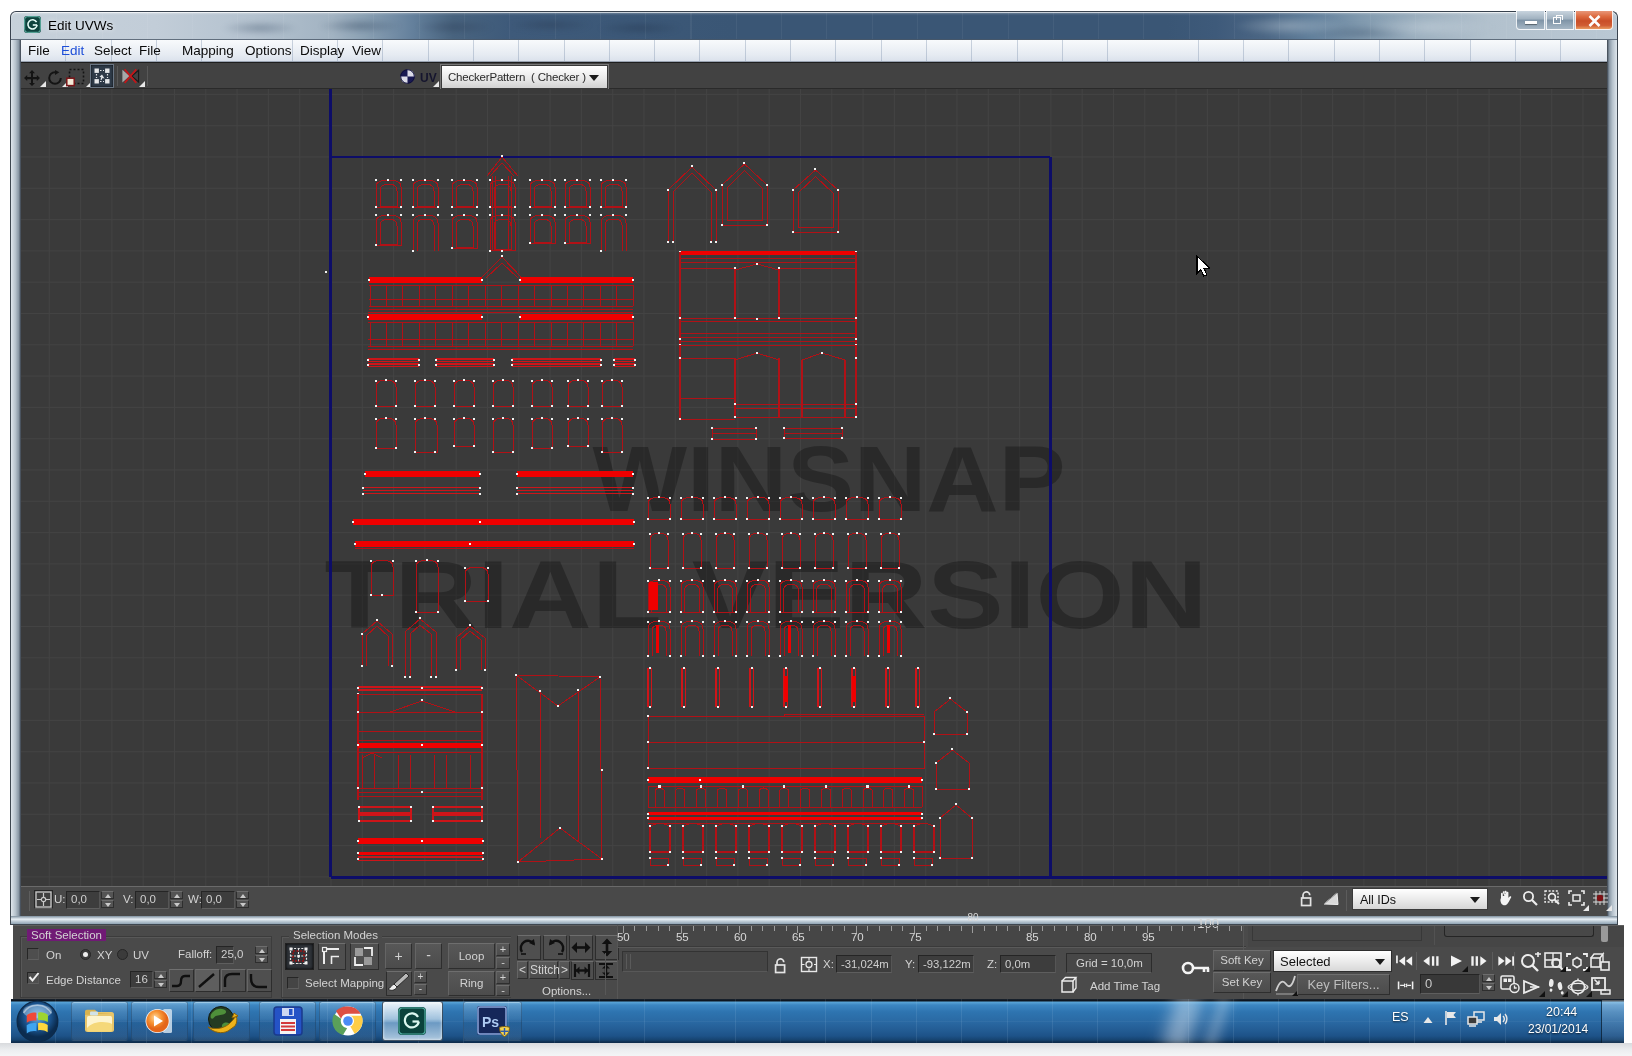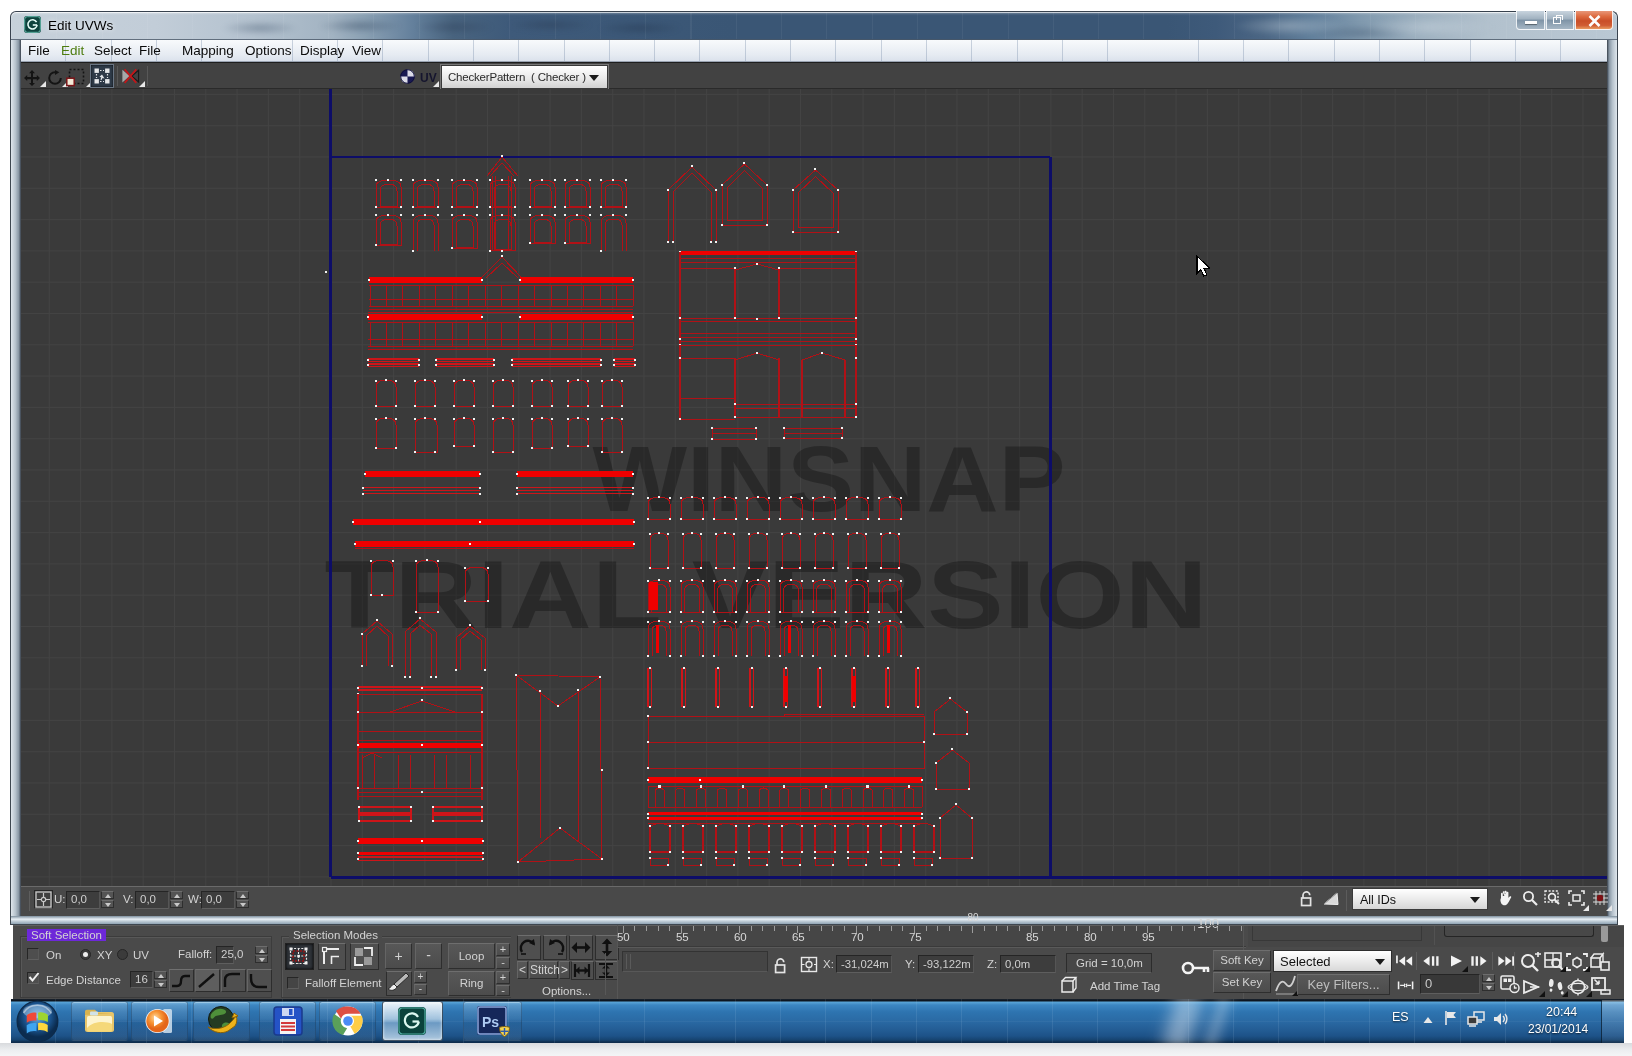--- a/index.html
+++ b/index.html
@@ -45,21 +45,21 @@
     </svg>
 </div>
 <div class="abs" style="left:10px;top:40px;width:11px;height:876px;border-left:1px solid #3e4750;background:linear-gradient(90deg,#dfe6ec,#b6c2cc 45%,#8c9aa7 75%,#5a6674 92%,#2e343b 100%)"></div>
 <div class="abs" style="left:1607px;top:40px;width:11px;height:876px;border-right:1px solid #3e4750;background:linear-gradient(90deg,#2e343b 0,#5a6674 8%,#8c9aa7 25%,#b6c2cc 55%,#dfe6ec)"></div>
 <div class="abs" style="left:10px;top:916px;width:1608px;height:9px;border:1px solid #3e4750;border-top:none;background:linear-gradient(#7d8f9e,#e8eff5 40%,#b9c7d2 70%,#90a4b4)"></div>
 <div class="abs" style="left:11px;top:39px;width:1606px;height:1px;background:#4a5868;opacity:0.8"></div>
 <div class="abs" style="left:21px;top:40px;width:1586px;height:22px;background:linear-gradient(#f8fafc,#e6ebf2 70%,#dbe2ec);border-bottom:1px solid #9aa4b2">
 <div class="abs" style="left:0;top:0;width:100%;height:100%;background:repeating-linear-gradient(90deg,transparent 0 44.3px,rgba(125,145,172,0.38) 44.3px 45.3px)"></div>
   </div>
 <div class="txt" style="left:28px;top:43px;font-size:13.5px;color:#0a0a0a">File</div>
-<div class="txt" style="left:61px;top:43px;font-size:13.5px;color:#4d7c0f">Edit</div>
+<div class="txt" style="left:61px;top:43px;font-size:13.5px;color:#1d4ed8">Edit</div>
 <div class="txt" style="left:94px;top:43px;font-size:13.5px;color:#0a0a0a">Select</div>
 <div class="txt" style="left:139px;top:43px;font-size:13.5px;color:#0a0a0a">File</div>
 <div class="txt" style="left:182px;top:43px;font-size:13.5px;color:#0a0a0a">Mapping</div>
 <div class="txt" style="left:245px;top:43px;font-size:13.5px;color:#0a0a0a">Options</div>
 <div class="txt" style="left:300px;top:43px;font-size:13.5px;color:#0a0a0a">Display</div>
 <div class="txt" style="left:352px;top:43px;font-size:13.5px;color:#0a0a0a">View</div>
 <div class="abs" style="left:21px;top:62px;width:1586px;height:27px;background:#424242;border-top:1px solid #1e1e1e;border-bottom:1px solid #2a2a2a"></div>
 <div style="position:absolute;left:24px;top:70px;line-height:0"><svg width="16" height="16" viewBox="0 0 16 16">
       <path d="M8 0l3 3.2H9v3.8h3.8V5l3.2 3-3.2 3V9.2H9V13h2L8 16 5 13h2V9.2H3.2V11L0 8l3.2-3v2H7V3.2H5Z" fill="#141414"></path>
     </svg></div>
@@ -1110,21 +1110,21 @@
       <rect x="5" y="5" width="7" height="6" fill="none" stroke="#ededed" stroke-width="1.5"></rect>
     </svg></div>
 <div style="position:absolute;left:1583px;top:905px;width:0;height:0;border-left:6px solid transparent;border-bottom:6px solid #e8e8e8"></div>
 <div style="position:absolute;left:1592px;top:890px;line-height:0"><svg width="17" height="16" viewBox="0 0 17 16">
       <path d="M1 4h15M1 8h15M1 12h15M4 1v14M8 1v14M12 1v14" stroke="#d8d8d8" stroke-width="1"></path>
       <circle cx="8" cy="8" r="3.2" fill="#7e1013"></circle>
     </svg></div>
 <div style="position:absolute;left:1606px;top:905px;width:0;height:0;border-left:6px solid transparent;border-bottom:6px solid #e8e8e8"></div>
 <div class="abs" style="left:13px;top:925px;width:1611px;height:75px;background:#4a4a4a;border-top:1px solid #5f5f5f"></div>
 <div class="abs" style="left:20px;top:936px;width:252px;height:62px;border:1px solid #3c3c3c;box-shadow:inset 1px 1px 0 #585858"></div>
-<div class="lbl" style="left:27px;top:929px;background:#6d28d9;padding:0 4px">Soft Selection</div>
+<div class="lbl" style="left:27px;top:929px;background:#701a75;padding:0 4px">Soft Selection</div>
 <div class="chk" style="left:27px;top:948px"></div>
 <div class="lbl" style="left:46px;top:949px">On</div>
 <div class="rad" style="left:80px;top:949px"></div>
 <div class="abs" style="left:83px;top:952px;width:5px;height:5px;border-radius:50%;background:#ececec"></div>
 <div class="lbl" style="left:97px;top:949px">XY</div>
 <div class="rad" style="left:117px;top:949px"></div>
 <div class="lbl" style="left:133px;top:949px">UV</div>
 <div class="lbl" style="left:178px;top:948px">Falloff:</div>
 <div class="fld" style="left:216px;top:946px;width:18px;height:18px">25,0</div>
 <div class="spin" style="left:255px;top:946px">
@@ -1178,21 +1178,21 @@
       <rect x="2" y="2" width="8" height="8" fill="#9a9a9a"></rect>
       <rect x="11" y="11" width="8" height="8" fill="#9a9a9a"></rect>
       <path d="M11 2h8v8M2 11v8h8" fill="none" stroke="#f0f0f0" stroke-width="1.8"></path>
     </svg></div>
 <div class="btn" style="left:385px;top:943px;width:27px;height:26px;font-size:14px;line-height:24px">+</div>
 <div class="btn" style="left:415px;top:943px;width:27px;height:26px;font-size:14px;line-height:22px">-</div>
 <div class="btn" style="left:448px;top:943px;width:47px;height:26px;line-height:24px">Loop</div>
 <div class="btn" style="left:496px;top:943px;width:14px;height:13px;font-size:11px;line-height:11px">+</div>
 <div class="btn" style="left:496px;top:957px;width:14px;height:12px;font-size:11px;line-height:9px">-</div>
 <div class="chk" style="left:287px;top:977px;background:#454545"></div>
-<div class="lbl" style="left:305px;top:977px">Falloff Element</div>
+<div class="lbl" style="left:305px;top:977px">Select Mapping</div>
 <div class="abs" style="left:386px;top:971px;width:26px;height:25px;background:#4f4f4f;border:1px solid #2d2d2d;border-top-color:#6e6e6e"></div>
 <div style="position:absolute;left:386px;top:971px;line-height:0"><svg width="26" height="24" viewBox="0 0 26 24">
       <path d="M20 2 8 13l3 3L23 5Z" fill="#b9b9b9" stroke="#2a2a2a" stroke-width="1"></path>
       <path d="M8 13c-3 1-3 4-6 5 2 2 7 2 9-2Z" fill="#efefef" stroke="#2a2a2a" stroke-width="1"></path>
     </svg></div>
 <div class="btn" style="left:414px;top:971px;width:13px;height:12px;font-size:10px;line-height:10px">+</div>
 <div class="btn" style="left:414px;top:984px;width:13px;height:11px;font-size:10px;line-height:8px">-</div>
 <div class="btn" style="left:448px;top:971px;width:47px;height:25px;line-height:23px">Ring</div>
 <div class="btn" style="left:496px;top:971px;width:14px;height:13px;font-size:11px;line-height:11px">+</div>
 <div class="btn" style="left:496px;top:985px;width:14px;height:11px;font-size:11px;line-height:8px">-</div>

